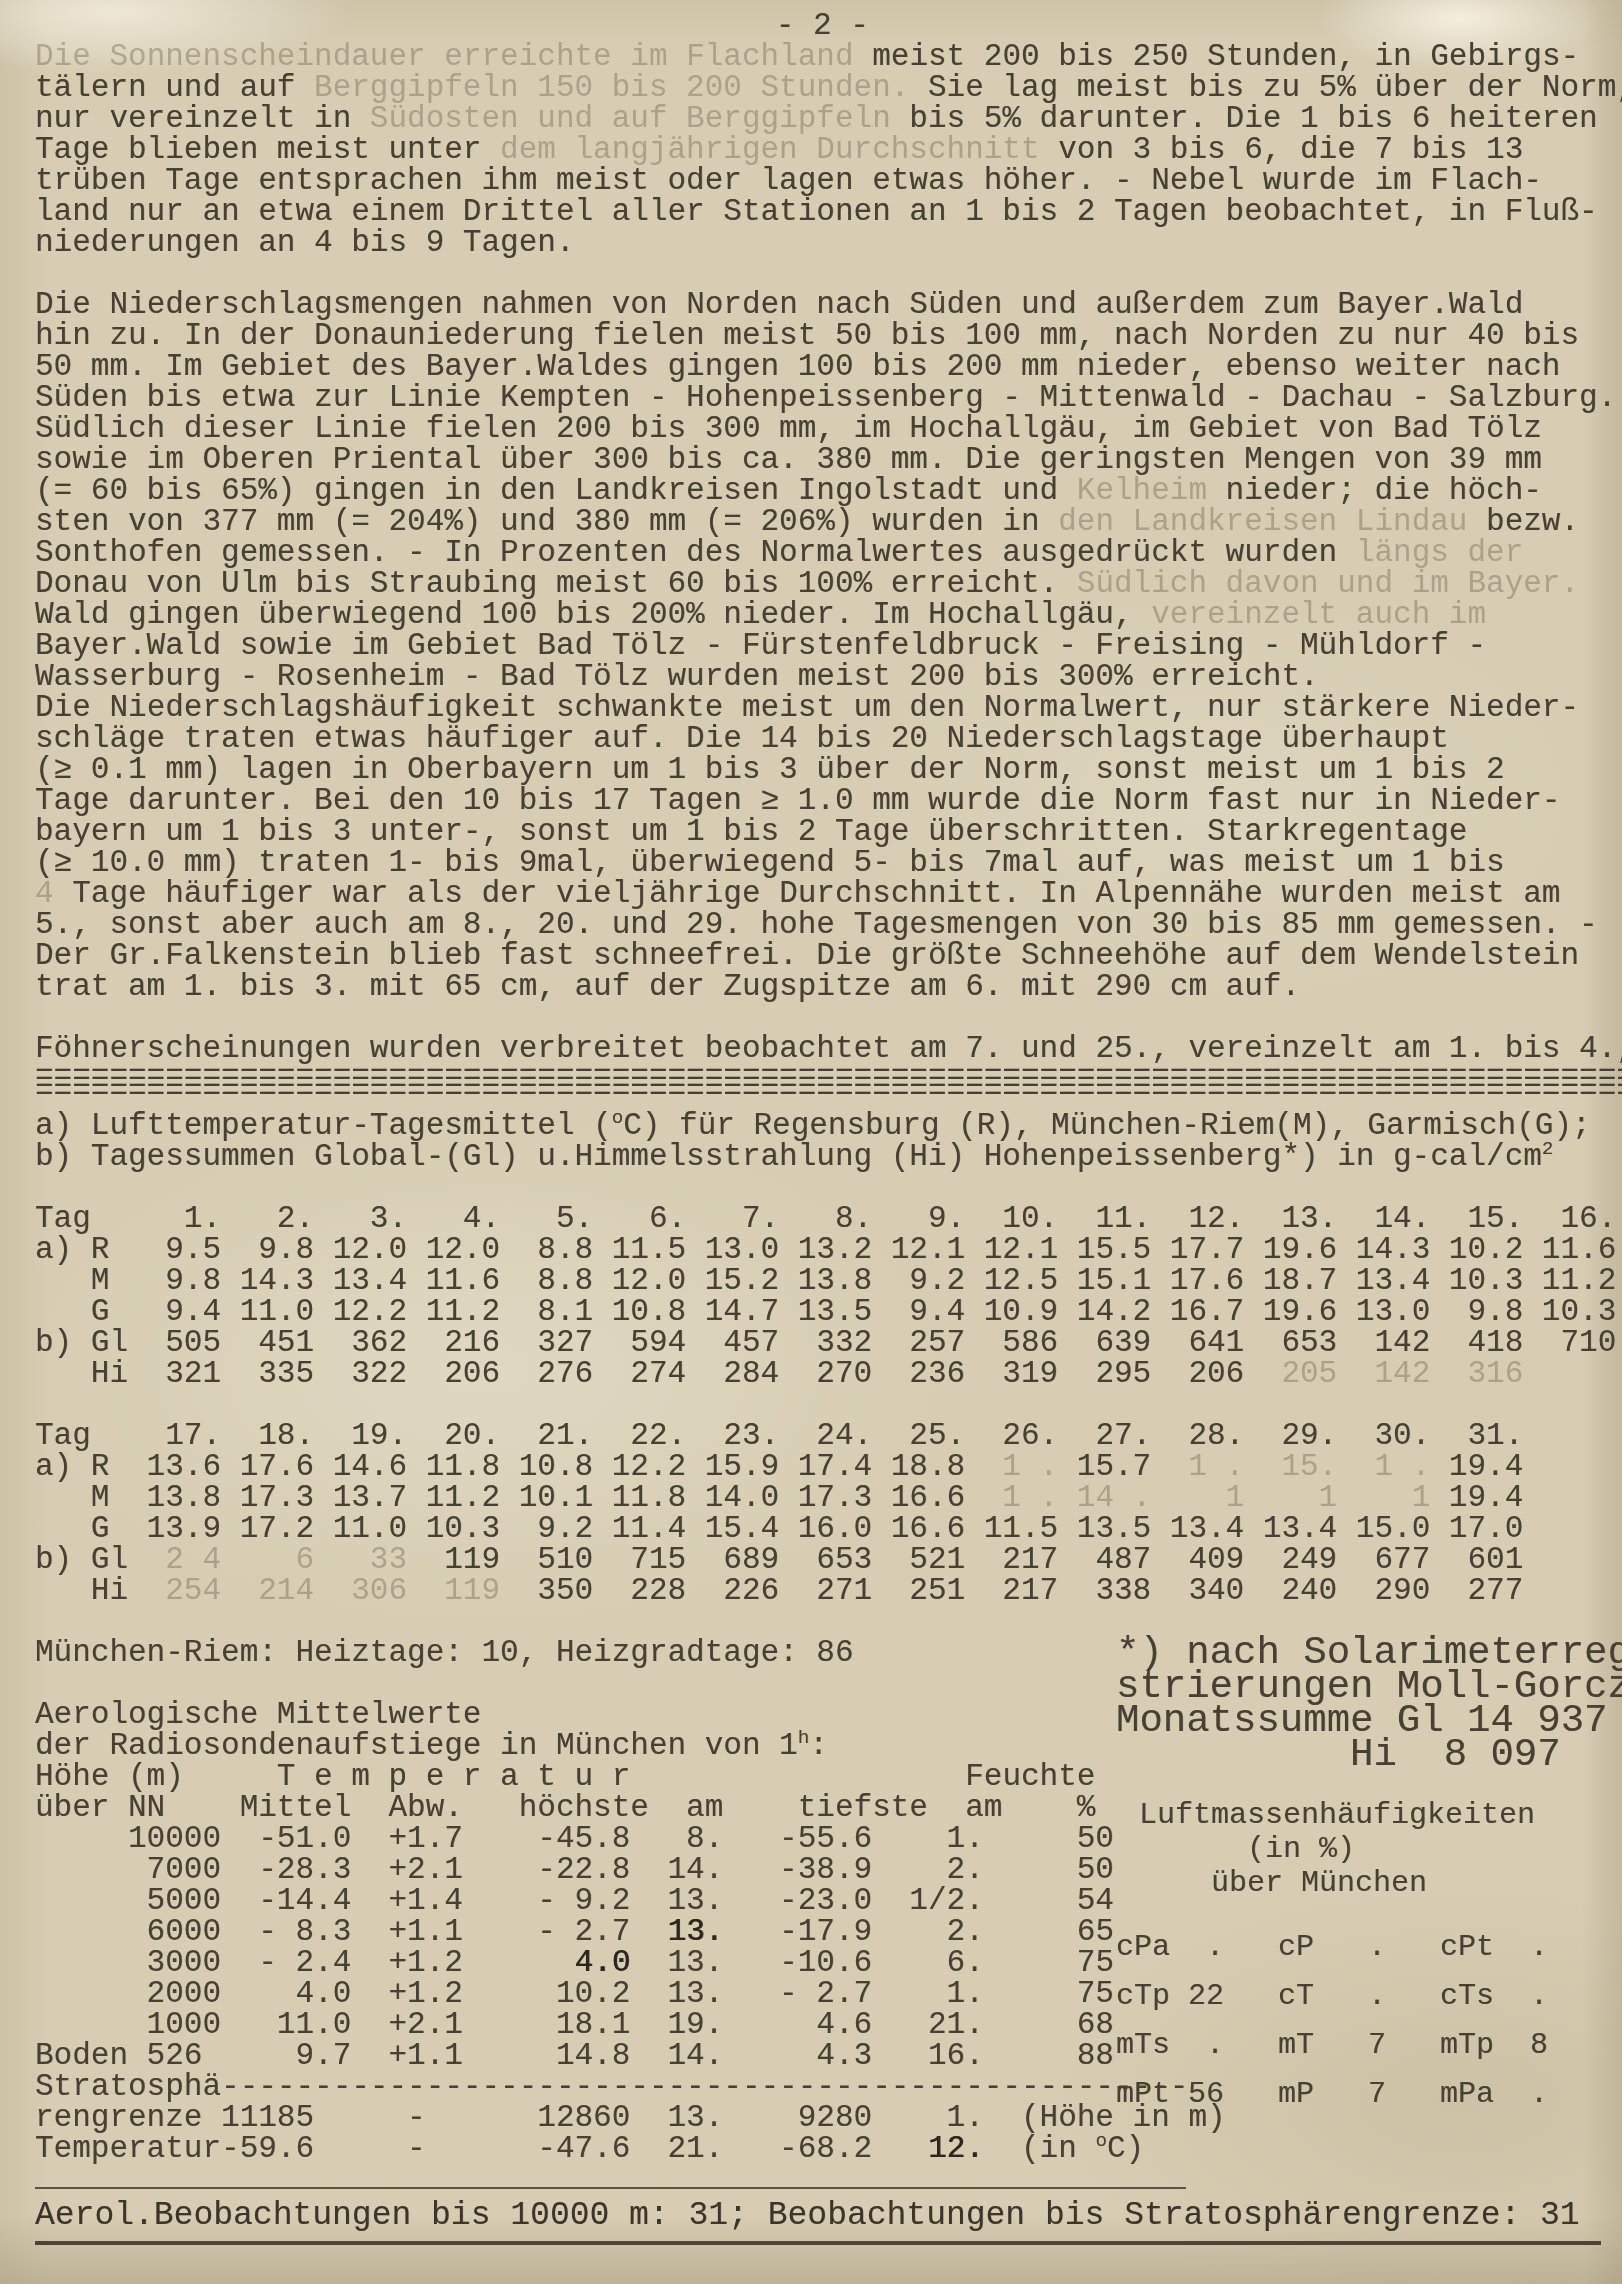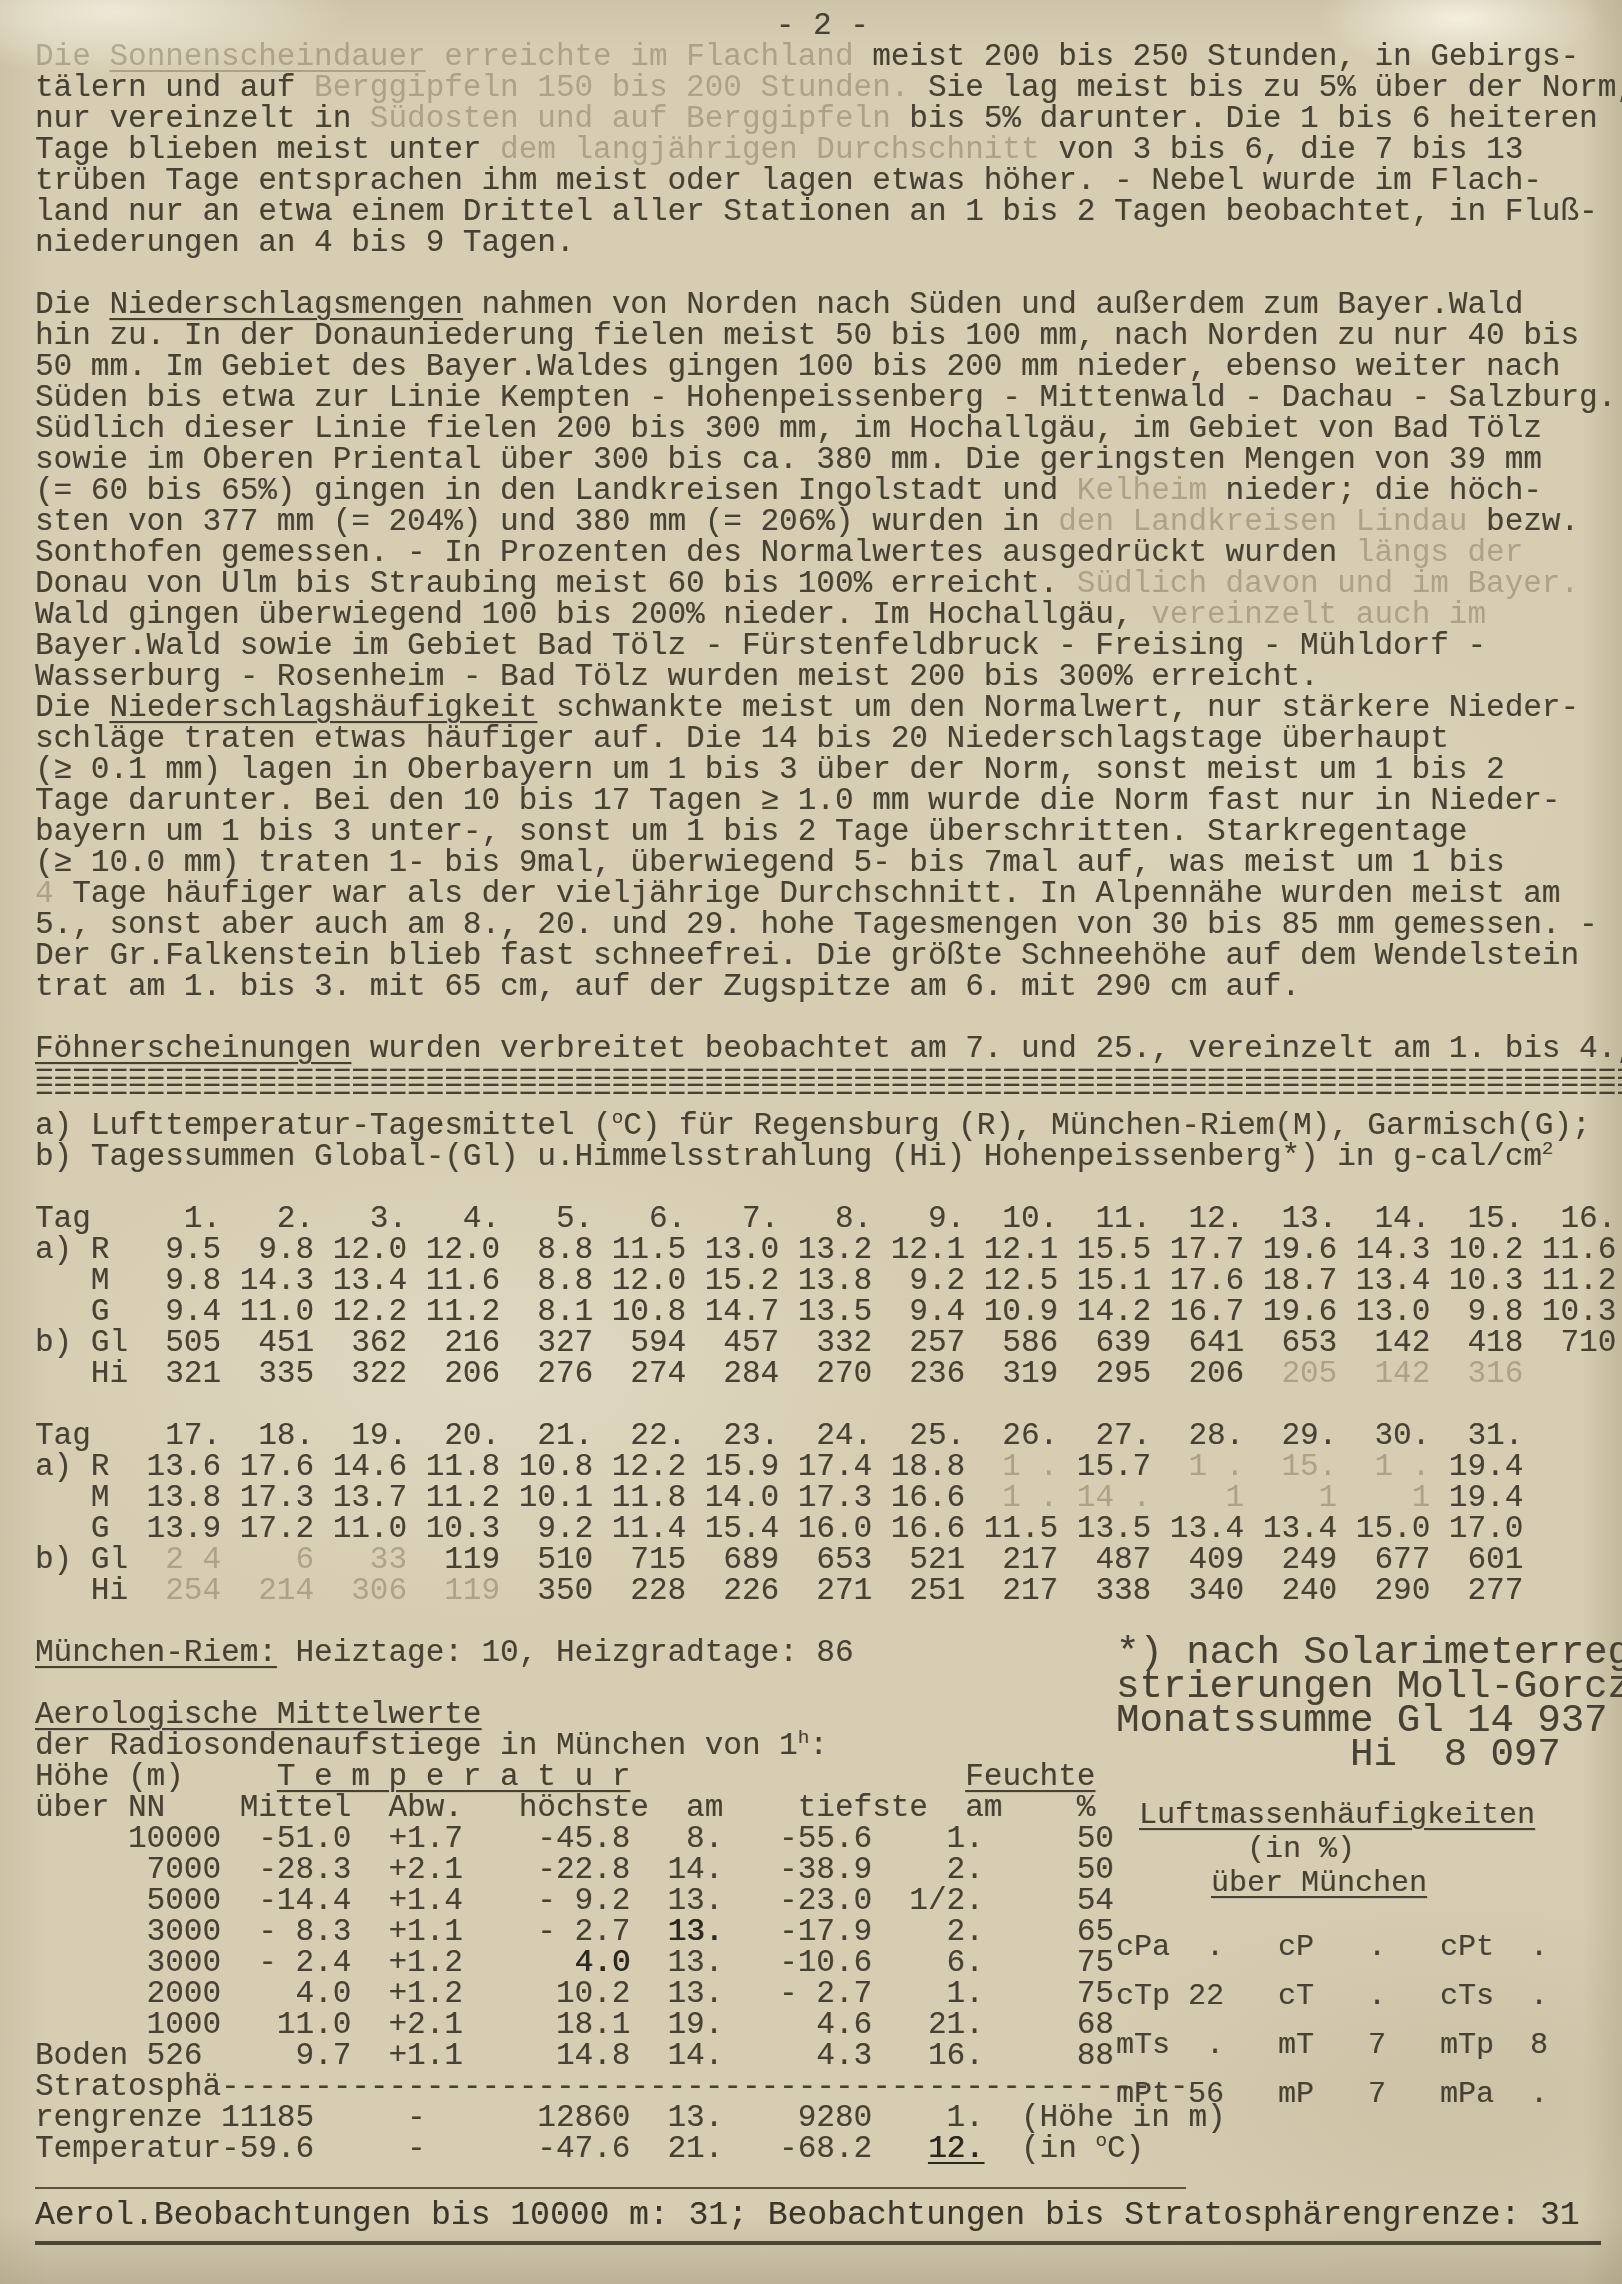--- a/index.html
+++ b/index.html
@@ -21,21 +21,21 @@
       radial-gradient(545px 286px at 90% 92%, rgba(178,166,136,0.28), rgba(178,166,136,0) 75%),
       linear-gradient(180deg, rgba(180,169,140,0.25) 0%, rgba(180,169,140,0) 2%, rgba(180,169,140,0) 97%, rgba(150,138,110,0.4) 100%),
       linear-gradient(90deg, rgba(170,158,128,0.22) 0%, rgba(170,158,128,0) 3%, rgba(170,158,128,0) 97.5%, rgba(150,138,108,0.3) 100%),
       #d6cdb2;
   }
   .line{white-space:pre;}
   .center{text-align:center;}
   .block{margin:0;}
   .mb1{margin-bottom:31px;}
   .divider{line-height:15px;margin:4.1px 0 12.3px;}
-  .u{text-decoration:underline;text-underline-offset:4.8px;text-decoration-thickness:2px;}
+  .u{text-underline-offset:4.8px;text-decoration-thickness:2px;}
   .f{color:rgba(128,116,91,0.48);text-shadow:none;}
   .b{color:#2b261e;text-shadow:0.8px 0 0 rgba(43,38,30,0.85);}
   .sup{display:inline-block;vertical-align:super;font-size:0.62em;line-height:0;}
   .rel{position:relative;}
   .abs{position:absolute;}
   .solarimeter{left:1081px;top:-1.4px;line-height:34px;font-size:39px;}
   .airmass-header{left:1081px;top:161px;line-height:34px;font-size:30px;margin-left:23px;}
   .airmass-grid{left:1081px;top:286px;line-height:49px;font-size:30px;}
   .rule-mid{margin-top:23px;width:1151px;border-top:2.7px solid rgba(60,52,40,0.8);}
   .footer-line{margin-top:10px;font-size:33px;line-height:34px;color:#3b352a;}
@@ -120,21 +120,21 @@
         <div class="line"><span class="u">München-Riem:</span><span> Heiztage: 10, Heizgradtage: 86</span></div>
       </section>
     <section class="block">
         <div class="line"><span class="u">Aerologische Mittelwerte</span></div>
         <div class="line"><span>der Radiosondenaufstiege in München von 1</span><span class="sup">h</span><span>:</span></div>
         <div class="line"><span>Höhe (m)     </span><span class="u">T e m p e r a t u r</span><span>                  </span><span class="u">Feuchte</span></div>
         <div class="line"><span>über NN    Mittel  Abw.   höchste  am    tiefste  am    %</span></div>
         <div class="line"><span>     10000  -51.0  +1.7    -45.8   8.   -55.6    1.     50</span></div>
         <div class="line"><span>      7000  -28.3  +2.1    -22.8  14.   -38.9    2.     50</span></div>
         <div class="line"><span>      5000  -14.4  +1.4    - 9.2  13.   -23.0  1/2.     54</span></div>
-        <div class="line"><span>      3000  - 8.3  +1.1    - 2.7  </span><span class="b">13.</span><span>   -17.9    2.     65</span></div>
+        <div class="line"><span>      6000  - 8.3  +1.1    - 2.7  </span><span class="b">13.</span><span>   -17.9    2.     65</span></div>
         <div class="line"><span>      3000  - 2.4  +1.2      </span><span class="b">4.0</span><span>  13.   -10.6    6.     75</span></div>
         <div class="line"><span>      2000    4.0  +1.2     10.2  13.   - 2.7    1.     75</span></div>
         <div class="line"><span>      1000   11.0  +2.1     18.1  19.     4.6   21.     68</span></div>
         <div class="line"><span>Boden 526     9.7  +1.1     14.8  14.     4.3   16.     88</span></div>
         <div class="line"><span>Stratosphä----------------------------------------------------</span></div>
         <div class="line"><span>rengrenze 11185     -      12860  13.    9280    1.  (Höhe in m)</span></div>
         <div class="line"><span>Temperatur-59.6     -      -47.6  21.   -68.2   </span><span class="u b">12.</span><span>  (in </span><span class="sup">o</span><span>C)</span></div>
       </section>
     <aside class="abs solarimeter">
         <div class="line"><span>*) nach Solarimeterregi-</span></div>

